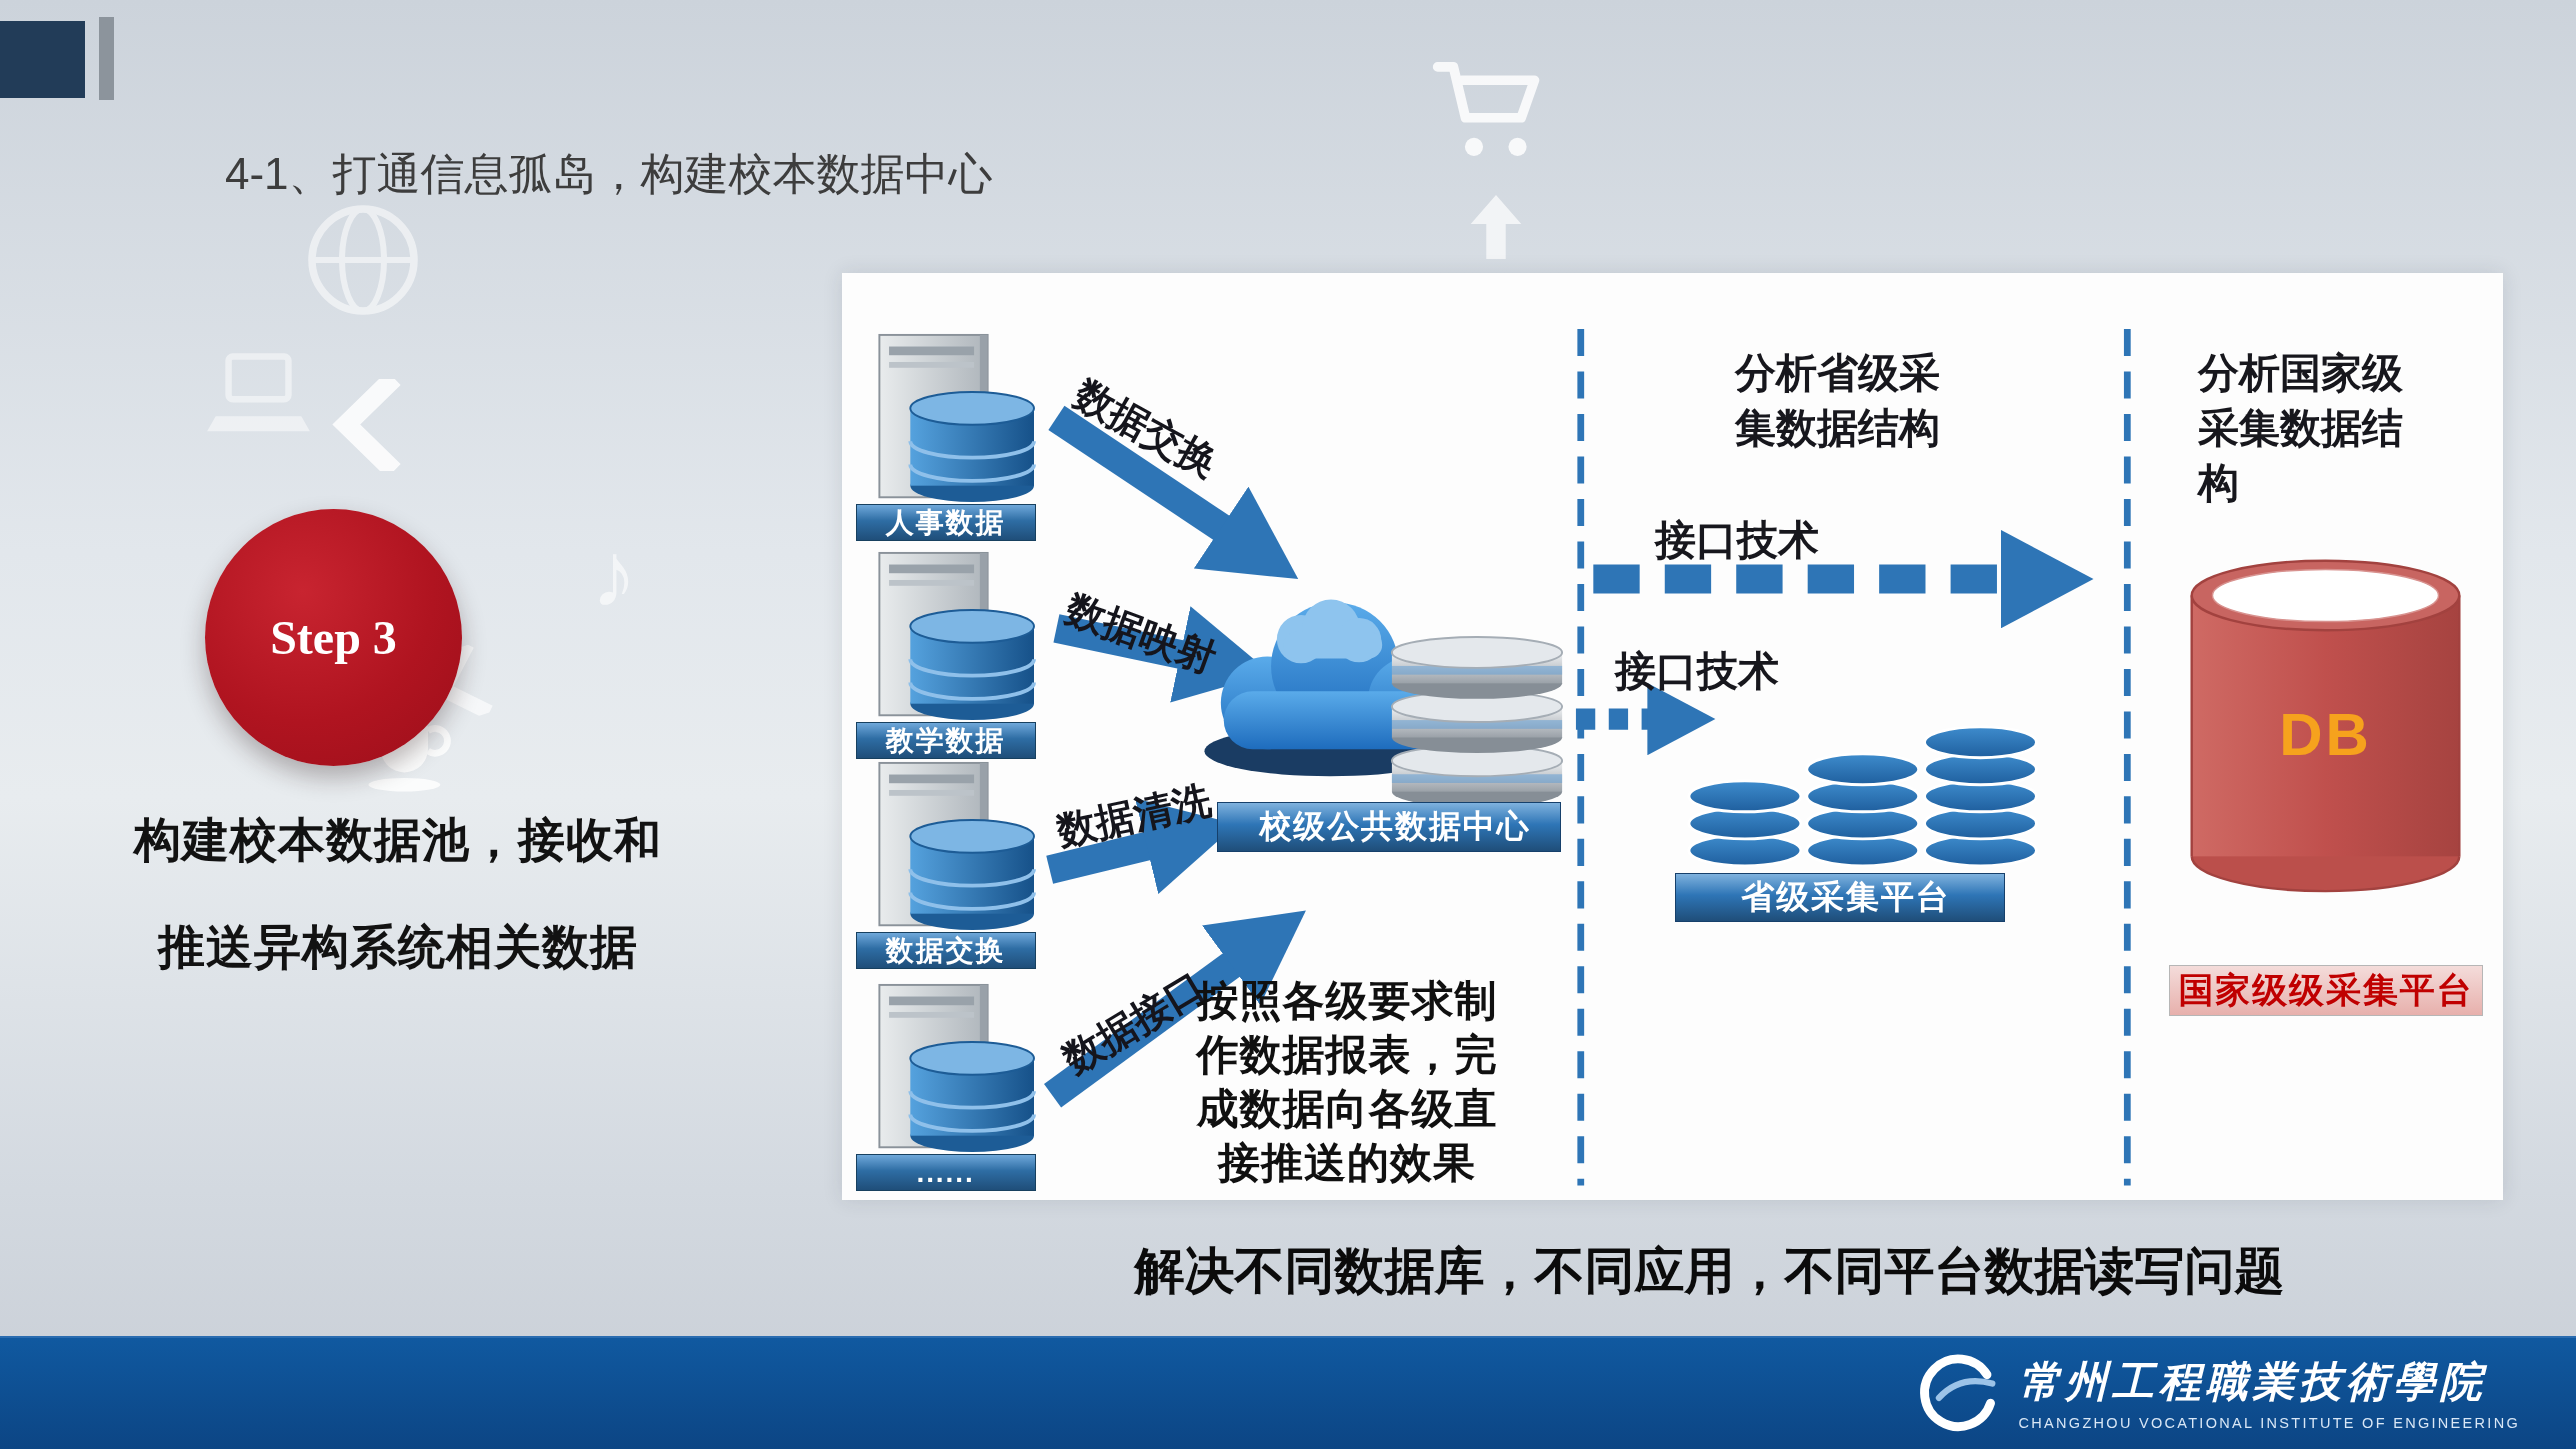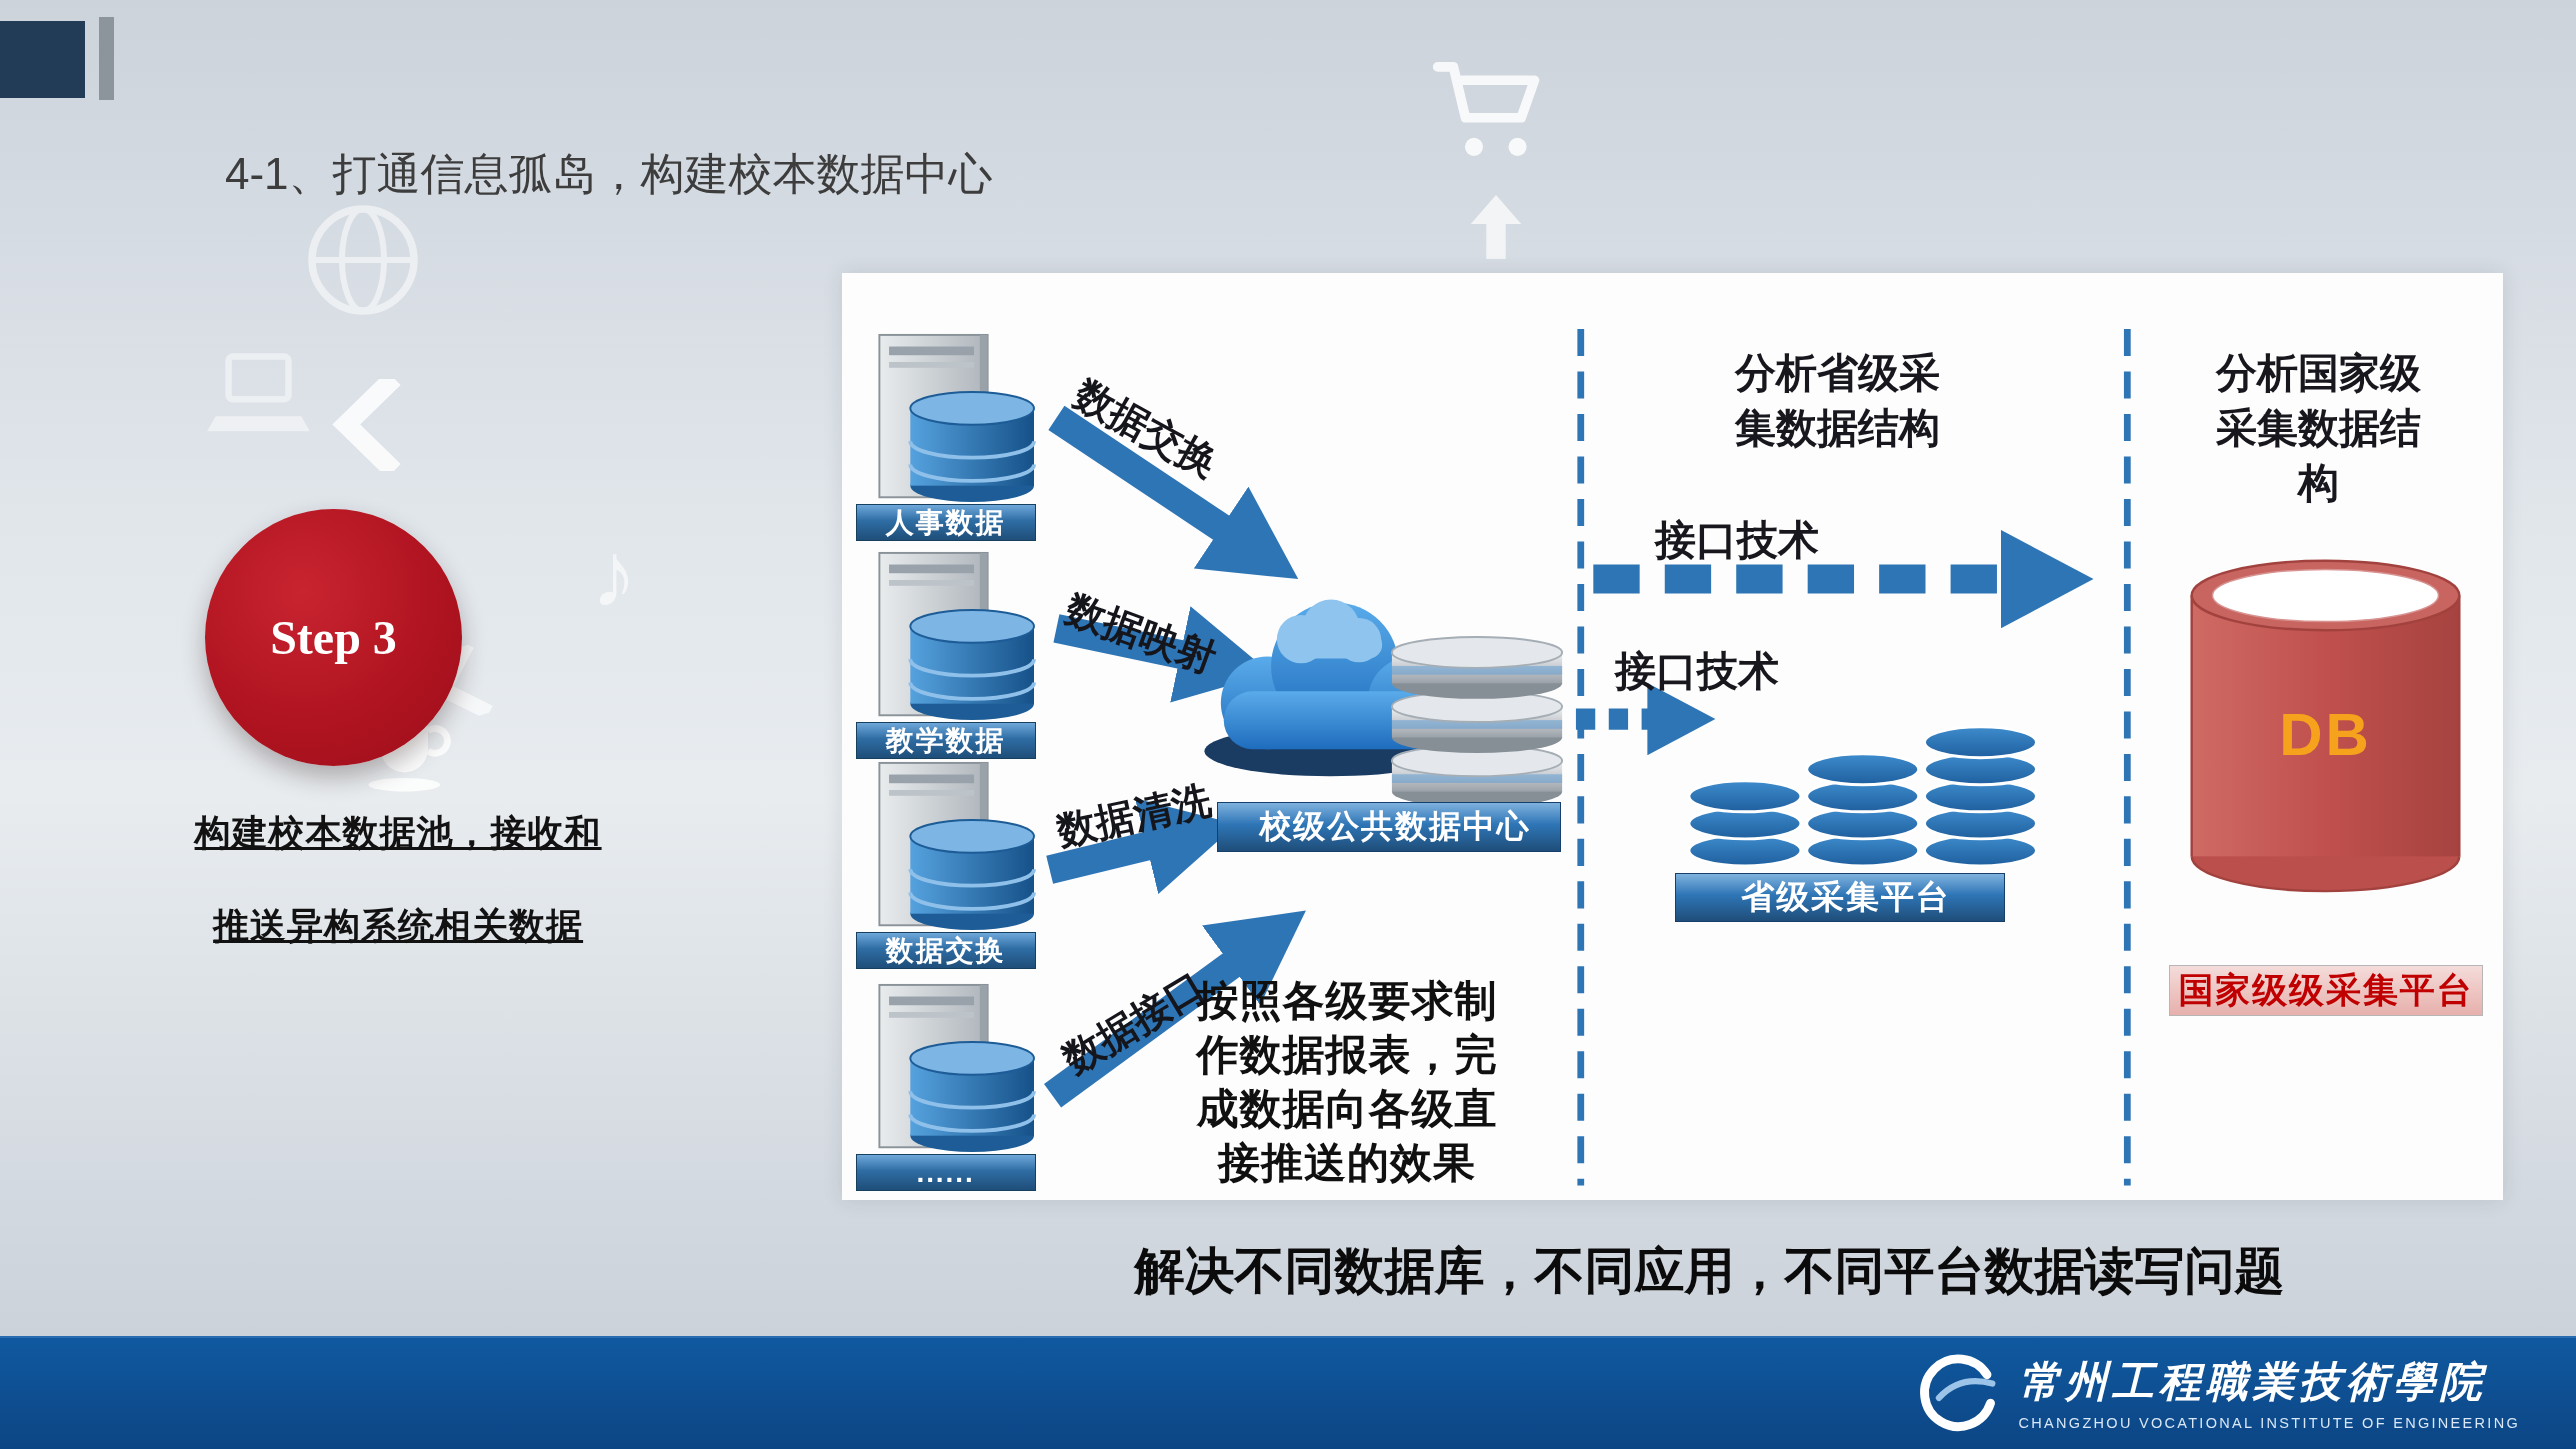--- a/index.html
+++ b/index.html
@@ -16,21 +16,21 @@
   
   .step-circle {
     position: absolute; left: 205px; top: 509px; width: 257px; height: 257px; border-radius: 50%;
     background: radial-gradient(circle at 38% 32%, #c82430 0%, #b01420 55%, #9c0e1a 100%);
     box-shadow: 0 11.6px 25px rgba(40,20,20,.30);
     display: flex; align-items: center; justify-content: center;
   }
   .step-circle span { font-family: "Liberation Serif", "DejaVu Serif", serif; font-weight: 700; font-size: 48px; color: #ffffff; }
   
   .side-note { position: absolute; left: 11.6px; top: 809px; width: 773px; text-align: center; color: #121212; }
-  .side-note div { font-size: 36px; font-weight: 600; letter-spacing: 1px; text-decoration: underline; }
+  .side-note div { font-size: 47px; font-weight: 600; letter-spacing: 1px; }
   .side-note div + div { margin-top: 44px; }
   
   .diagram { position: absolute; left: 842px; top: 273px; width: 1661px; height: 927px; background: #fdfdfd; box-shadow: 0 0 19.3px rgba(30,40,60,.12); }
   .flow-svg { position: absolute; left: 0; top: 0; pointer-events: none; }
   .server { position: absolute; width: 184px; height: 208px; }
   .server-banner {
     position: absolute; left: 0; right: 3.9px; bottom: 0; height: 37px;
     background: linear-gradient(180deg, #6fa8da 0%, #2e6da4 45%, #1f4e79 100%);
     border: 1px solid #17405f; color: #fff; font-size: 28px; font-weight: 600;
     text-align: center; line-height: 35px; letter-spacing: 1.9px;
@@ -43,21 +43,21 @@
   }
   .center-banner { left: 375px; top: 529px; width: 344px; height: 50px; font-size: 32px; }
   .prov-banner { left: 833px; top: 600px; width: 330px; height: 49px; font-size: 33px; }
   .nat-banner {
     position: absolute; left: 1327px; top: 692px; width: 314px; height: 51px;
     background: linear-gradient(180deg, #f4dcda 0%, #e7b0ac 100%);
     border: 1.9px solid #b6b6b6; color: #c00000; font-weight: 700; font-size: 35px;
     display: flex; align-items: center; justify-content: center; letter-spacing: 1.9px;
   }
   .prov-heading { position: absolute; left: 867px; top: 73px; width: 257px; text-align: center; font-size: 41px; font-weight: 600; color: #17171d; line-height: 55px; }
-  .nat-heading { position: absolute; left: 1356px; top: 73px; width: 241px; text-align: center; font-size: 41px; font-weight: 600; color: #17171d; line-height: 55px; }
+  .nat-heading { position: absolute; left: 1356px; top: 73px; width: 241px; font-size: 41px; font-weight: 600; color: #17171d; line-height: 55px; }
   .api-label { position: absolute; font-size: 41px; font-weight: 600; color: #17171d; white-space: nowrap; }
   .api-top { left: 813px; top: 240px; }
   .api-mid { left: 773px; top: 371px; }
   .db-label { position: absolute; left: 1341px; top: 427px; width: 285px; text-align: center; font-size: 60px; font-weight: 800; color: #f6a21d; letter-spacing: 2.9px; }
   .process-note { position: absolute; left: 307px; top: 701px; width: 396px; text-align: center; color: #101010; }
   .process-note div { font-size: 42px; font-weight: 700; line-height: 54px; letter-spacing: 1px; text-align: center; }
   
   .caption { position: absolute; left: 850px; top: 1238px; width: 1719px; text-align: center; font-size: 50px; font-weight: 700; color: #0b0b0b; white-space: nowrap; }
   .footer { position: absolute; left: 0; top: 1336px; width: 2576px; height: 114px; background: linear-gradient(180deg, #1059a0 0%, #0c4584 100%); border-top: 2.9px solid #2a6cb0; }
   .logo-row { position: absolute; right: 56px; top: 9.7px; display: flex; align-items: center; gap: 15.5px; }

